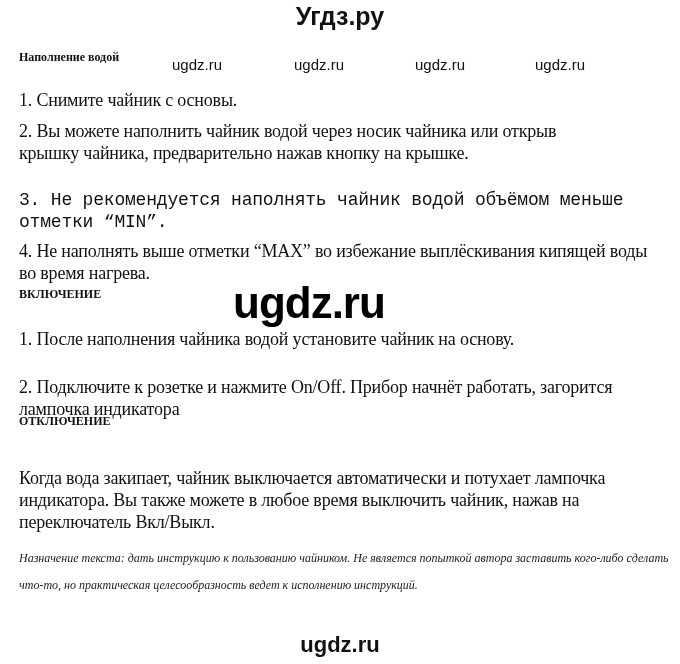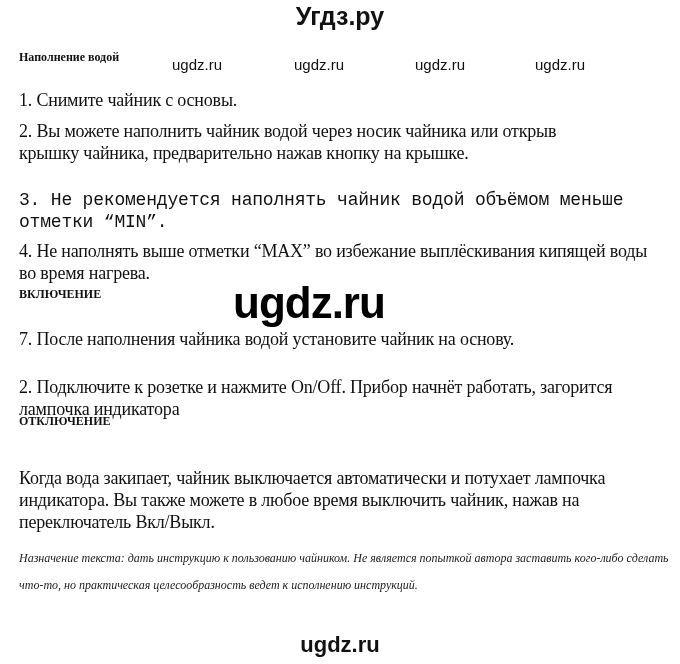--- a/index.html
+++ b/index.html
@@ -26,21 +26,21 @@
 <div class="wm" style="left:535px; top:56px;">ugdz.ru</div>
 
 <div class="p" style="top:89px;">1.  Снимите чайник с основы.</div>
 <div class="p" style="top:120px; width:600px;">2.  Вы можете наполнить чайник водой через носик чайника или открыв крышку чайника, предварительно нажав кнопку на крышке.</div>
 <div class="p" style="top:189px;font-family:Liberation Mono, monospace;">3.  Не рекомендуется наполнять чайник водой объёмом меньше отметки “MIN”.</div>
 <div class="p" style="top:240px; width:630px;">4.  Не наполнять выше отметки “MAX” во избежание выплёскивания кипящей воды во время нагрева.</div>
 
 <div class="h" style="top:287px;">ВКЛЮЧЕНИЕ</div>
 <div class="wm-big" style="left:233px; top:278px;">ugdz.ru</div>
 
-<div class="p" style="top:328px;">7.  После наполнения чайника водой установите чайник на основу.</div>
+<div class="p" style="top:328px;">1.  После наполнения чайника водой установите чайник на основу.</div>
 <div class="p" style="top:376px; width:640px;">2.  Подключите к розетке и нажмите On/Off. Прибор начнёт работать, загорится лампочка индикатора</div>
 
 <div class="h" style="top:414px;">ОТКЛЮЧЕНИЕ</div>
 <div class="p" style="top:467px; width:650px;">Когда вода закипает, чайник выключается автоматически и потухает лампочка индикатора. Вы также можете в любое время выключить чайник, нажав на переключатель Вкл/Выкл.</div>
 
 <div class="note" style="top:545px; width:650px;">Назначение текста: дать инструкцию к пользованию чайником. Не является попыткой автора заставить кого-либо сделать что-то, но практическая целесообразность ведет к исполнению инструкций.</div>
 
 <div class="wm-bottom">ugdz.ru</div>
 
 </body></html>

